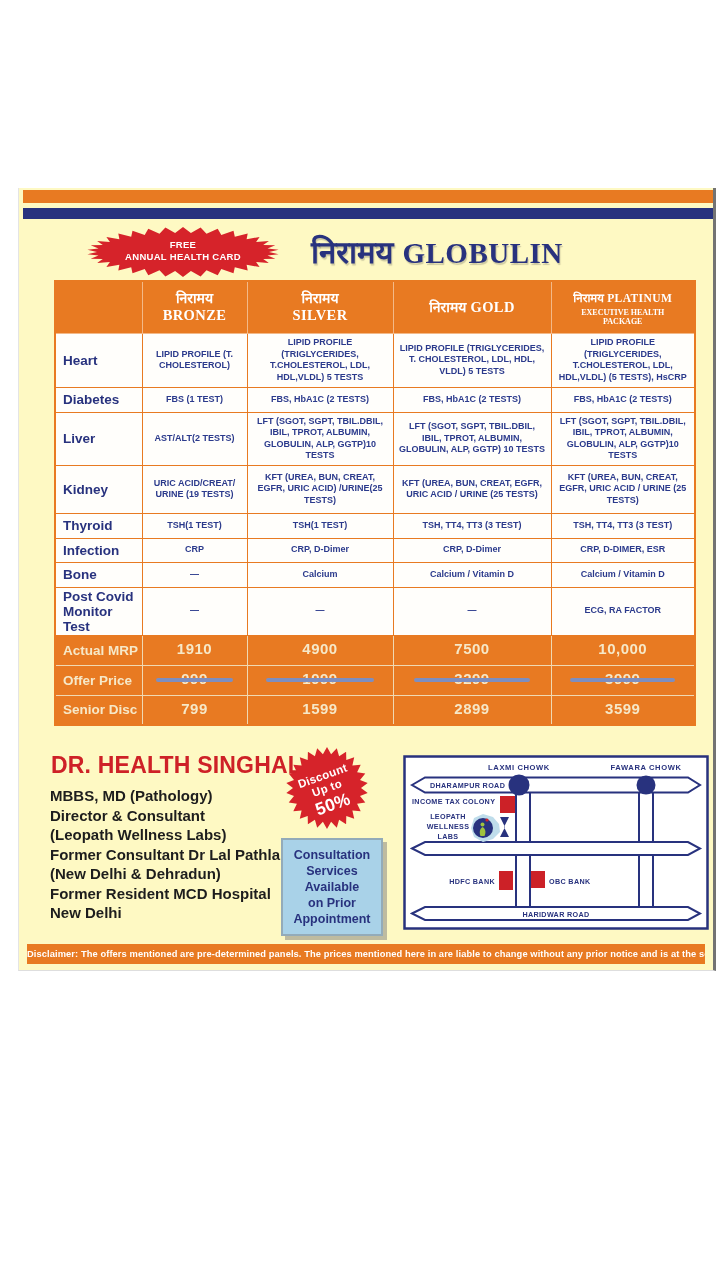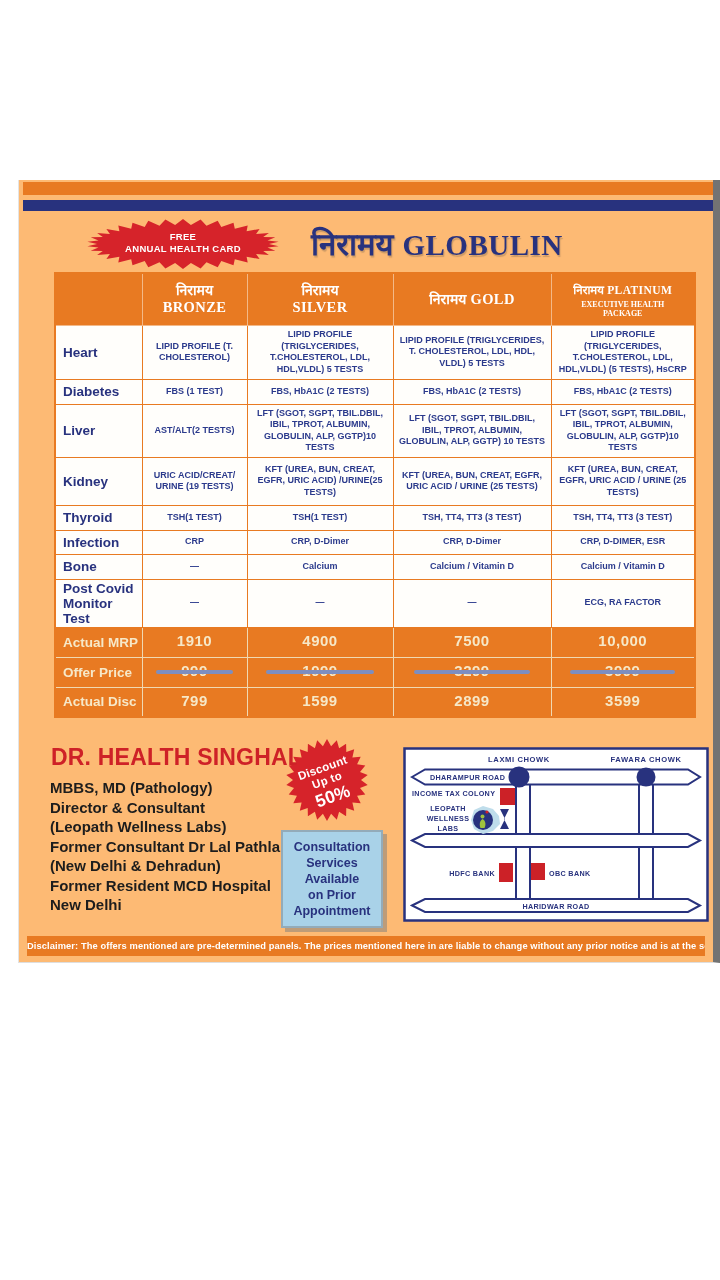--- a/index.html
+++ b/index.html
@@ -1,23 +1,23 @@
 <!DOCTYPE html>
 <html style="--orange: #E87A22; --navy: #28327E; --tabletext: #2B3A8C; --red: #CE2127; --badgered: #D6232A; --cream: #F6E8C8; --strike: #7D8EC0; --consultbg: #A9D2E8;"><head>
 <meta charset="utf-8">
 <style>
   html,body{margin:0;padding:0}
   body{
     width:720px;height:1280px;position:relative;overflow:hidden;
     background:#ffffff;font-family:"Liberation Sans",sans-serif;
   }
   .flyer{
-    position:absolute;left:18px;top:180px;width:694px;height:782px;
-    background:#fdba74;border-left:1px solid #e4e4e4;
-    border-right:8px solid #737373;border-bottom:1px solid #dedede;
+    position:absolute;left:18px;top:188px;width:694px;height:782px;
+    background:#fef9c3;border-left:1px solid #e4e4e4;
+    border-right:3px solid #737373;border-bottom:1px solid #dedede;
   }
   .bar{position:absolute;left:4px;right:0}
   .bar-orange{top:2px;height:13px;background:var(--orange,#E87A22)}
   .bar-navy{top:20px;height:11px;background:var(--navy,#28327E)}
 
   
   .header{position:absolute;top:34px;left:0;right:0;height:58px}
   .badge1{position:absolute;left:66px;top:4px}
   .badge-star{fill:var(--badgered,#D6232A)}
   .badge-text{fill:#fff;font-weight:bold;font-family:"Liberation Sans",sans-serif;letter-spacing:.3px}
@@ -182,21 +182,21 @@
           <td class="cell"><span class="pval">10,000</span></td>
         </tr>
         <tr class="prow" style="height: 30px;">
           <th class="rowlabel">Offer Price</th>
           <td class="cell"><span class="pval">999</span><i class="strike"></i></td>
           <td class="cell"><span class="pval">1999</span><i class="strike"></i></td>
           <td class="cell"><span class="pval">3299</span><i class="strike"></i></td>
           <td class="cell"><span class="pval">3999</span><i class="strike"></i></td>
         </tr>
         <tr class="prow" style="height: 30px;">
-          <th class="rowlabel">Actual Disc</th>
+          <th class="rowlabel">Senior Disc</th>
           <td class="cell"><span class="pval">799</span></td>
           <td class="cell"><span class="pval">1599</span></td>
           <td class="cell"><span class="pval">2899</span></td>
           <td class="cell"><span class="pval">3599</span></td>
         </tr>
       </tbody>
   </table>
 
   <div class="bottom">
     <div class="doc-name">DR. HEALTH SINGHAL</div>

